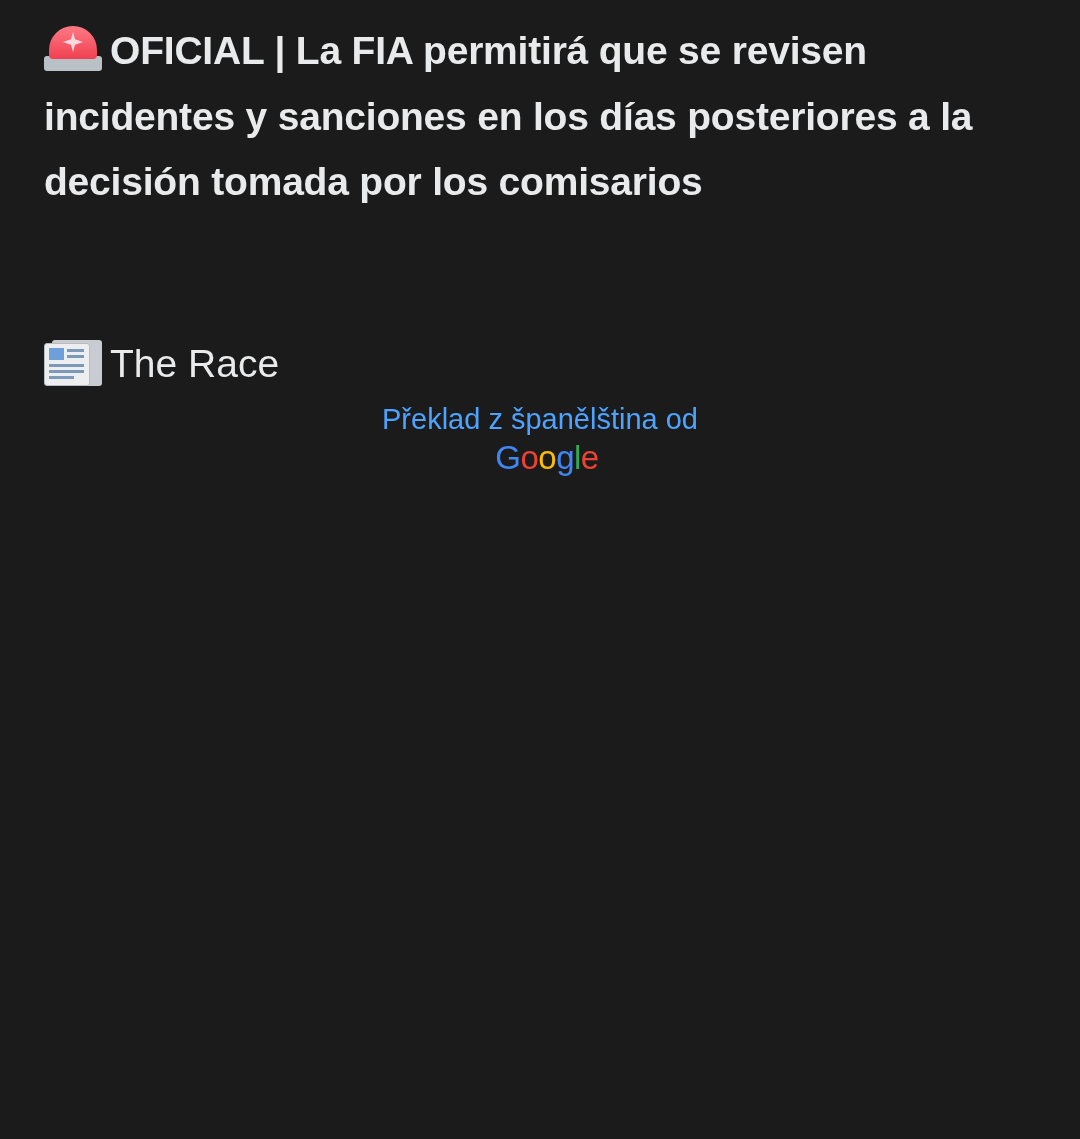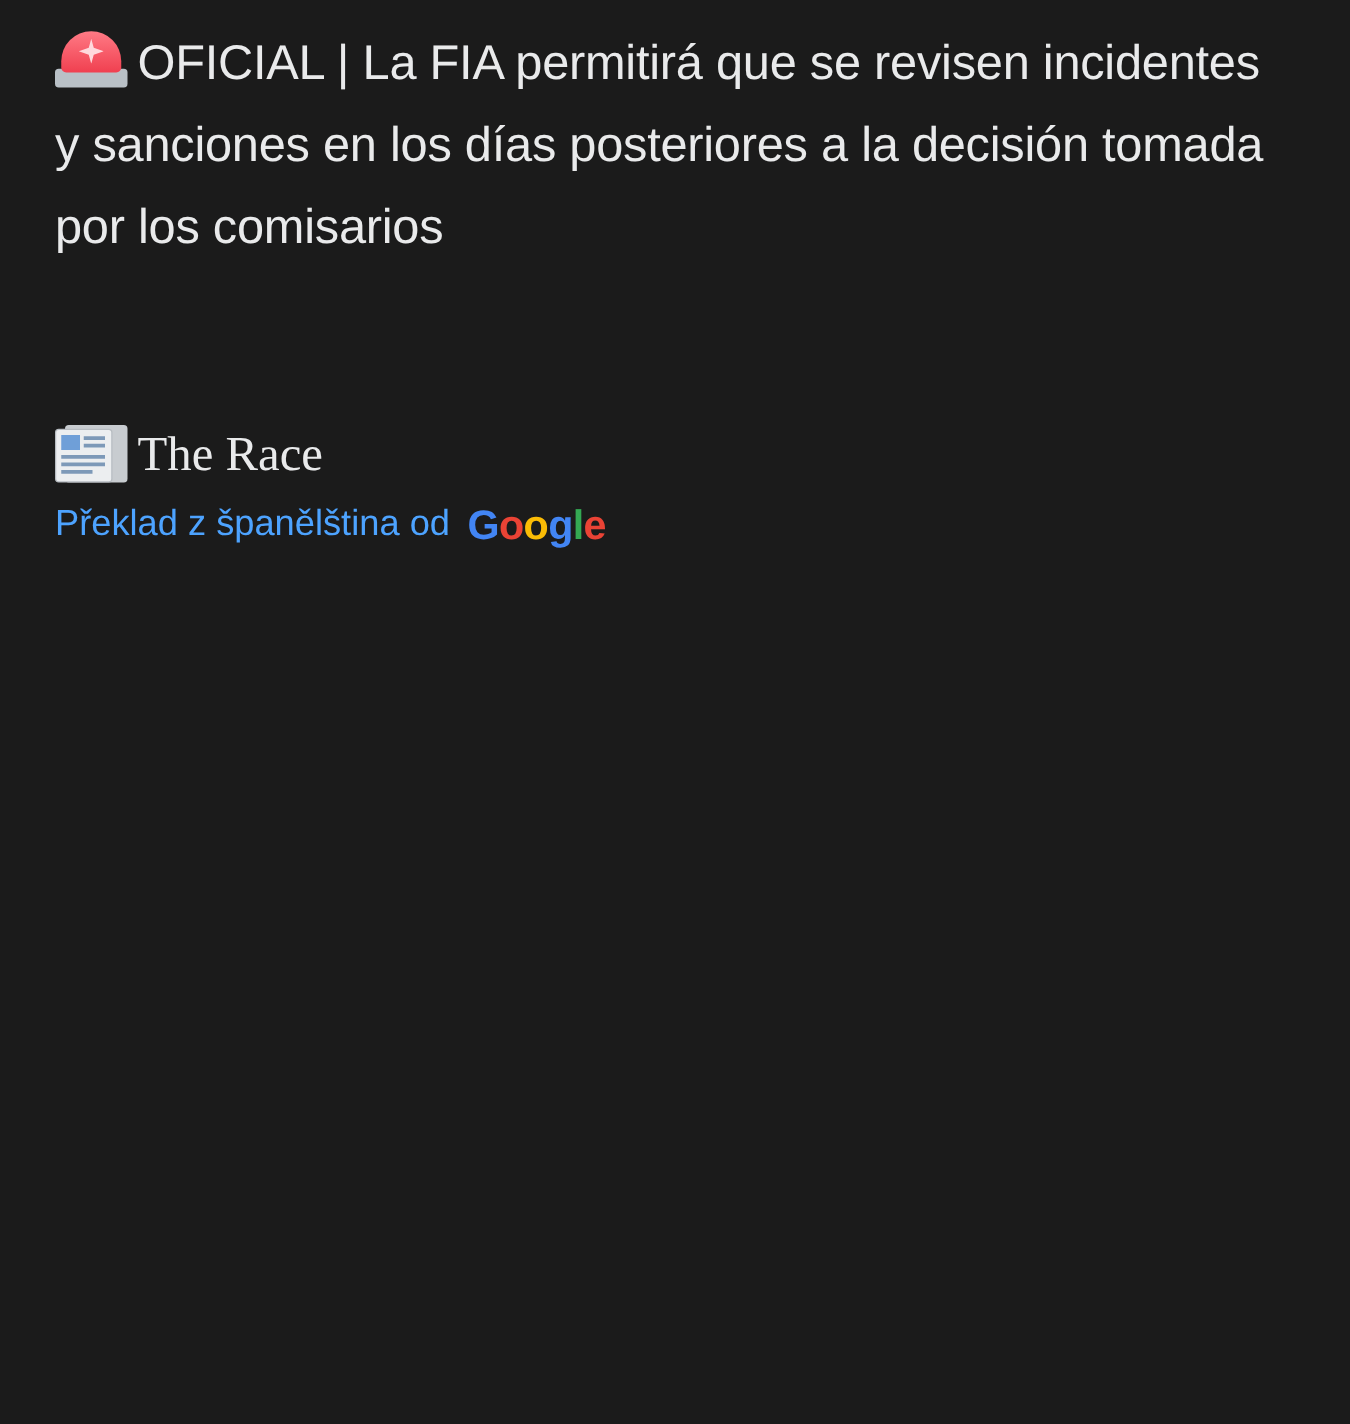--- a/index.html
+++ b/index.html
@@ -19,21 +19,21 @@
   .post {
     padding: 18px 44px 0 44px;
     box-sizing: border-box;
   }
 
   .para {
     font-size: 39px;
     line-height: 1.68;
     letter-spacing: -0.2px;
     color: #e9eaeb;
-    font-weight: 400;
+    font-weight: 700;
     margin: 0;
     white-space: pre-wrap;
     word-wrap: break-word;
   }
 
   .gap {
     height: 66px;
   }
   .gap-small {
     height: 56px;
@@ -122,42 +122,42 @@
   .newspaper .l2 { left: 23px; top: 15px; width: 17px; }
   .newspaper .l3 { left: 5px;  top: 24px; width: 35px; }
   .newspaper .l4 { left: 5px;  top: 30px; width: 35px; }
   .newspaper .l5 { left: 5px;  top: 36px; width: 25px; }
 
   .source-row {
     display: flex;
     align-items: center;
     gap: 0;
     margin: 0;
-    font-family: Liberation Serif, serif;
   }
   .source-name {
     font-size: 39px;
     line-height: 1.4;
     color: #e9eaeb;
   }
 
   .translate-row {
     display: flex;
     align-items: center;
     margin-top: 10px;
     margin-bottom: 14px;
+    flex-direction: column;
   }
   .translate-text {
     font-size: 29px;
     color: #4da3ff;
     line-height: 1.3;
   }
   .google-logo {
     font-size: 33px;
-    font-weight: 700;
+    font-weight: 400;
     margin-left: 14px;
     letter-spacing: -0.5px;
     font-family: "Liberation Sans", sans-serif;
   }
   .g-b { color: #4285f4; }
   .g-r { color: #ea4335; }
   .g-y { color: #fbbc05; }
   .g-g { color: #34a853; }
 </style>
 </head>

